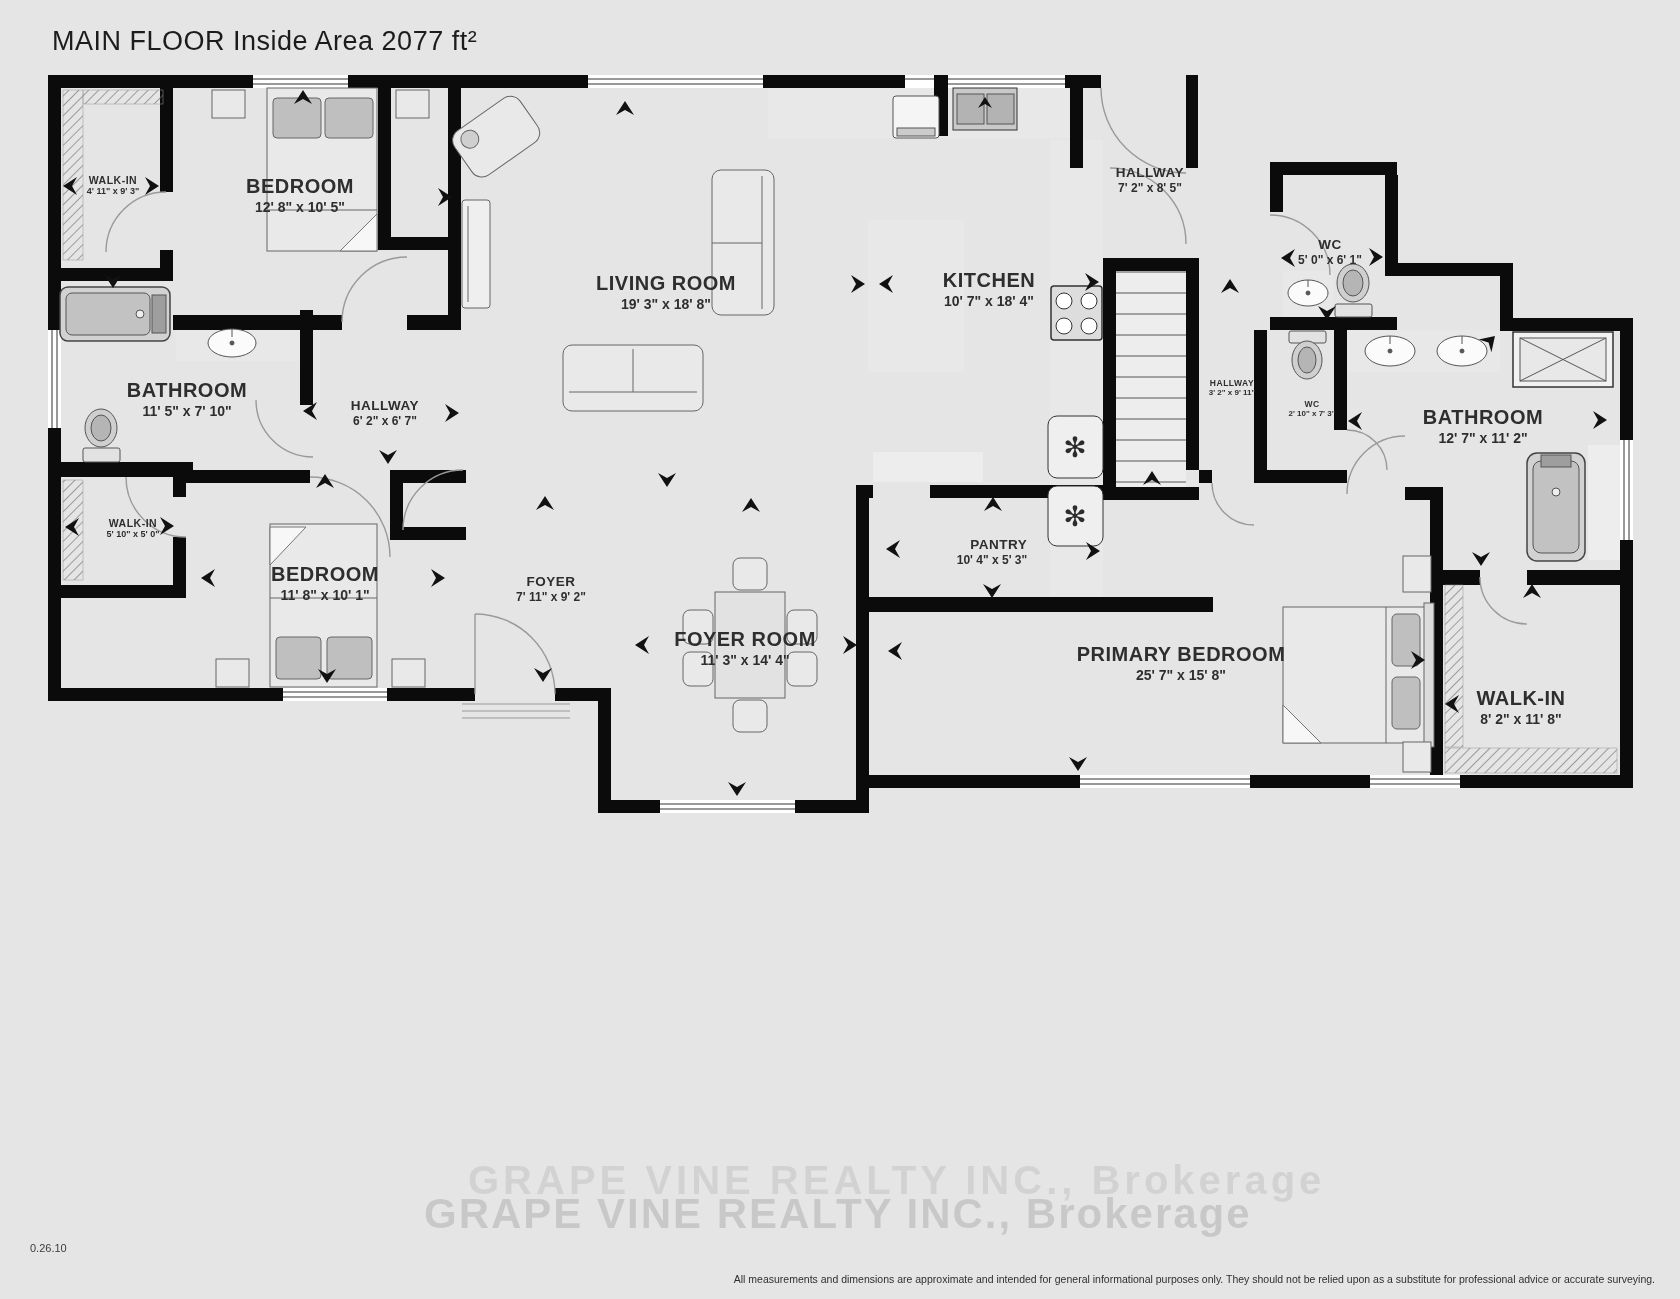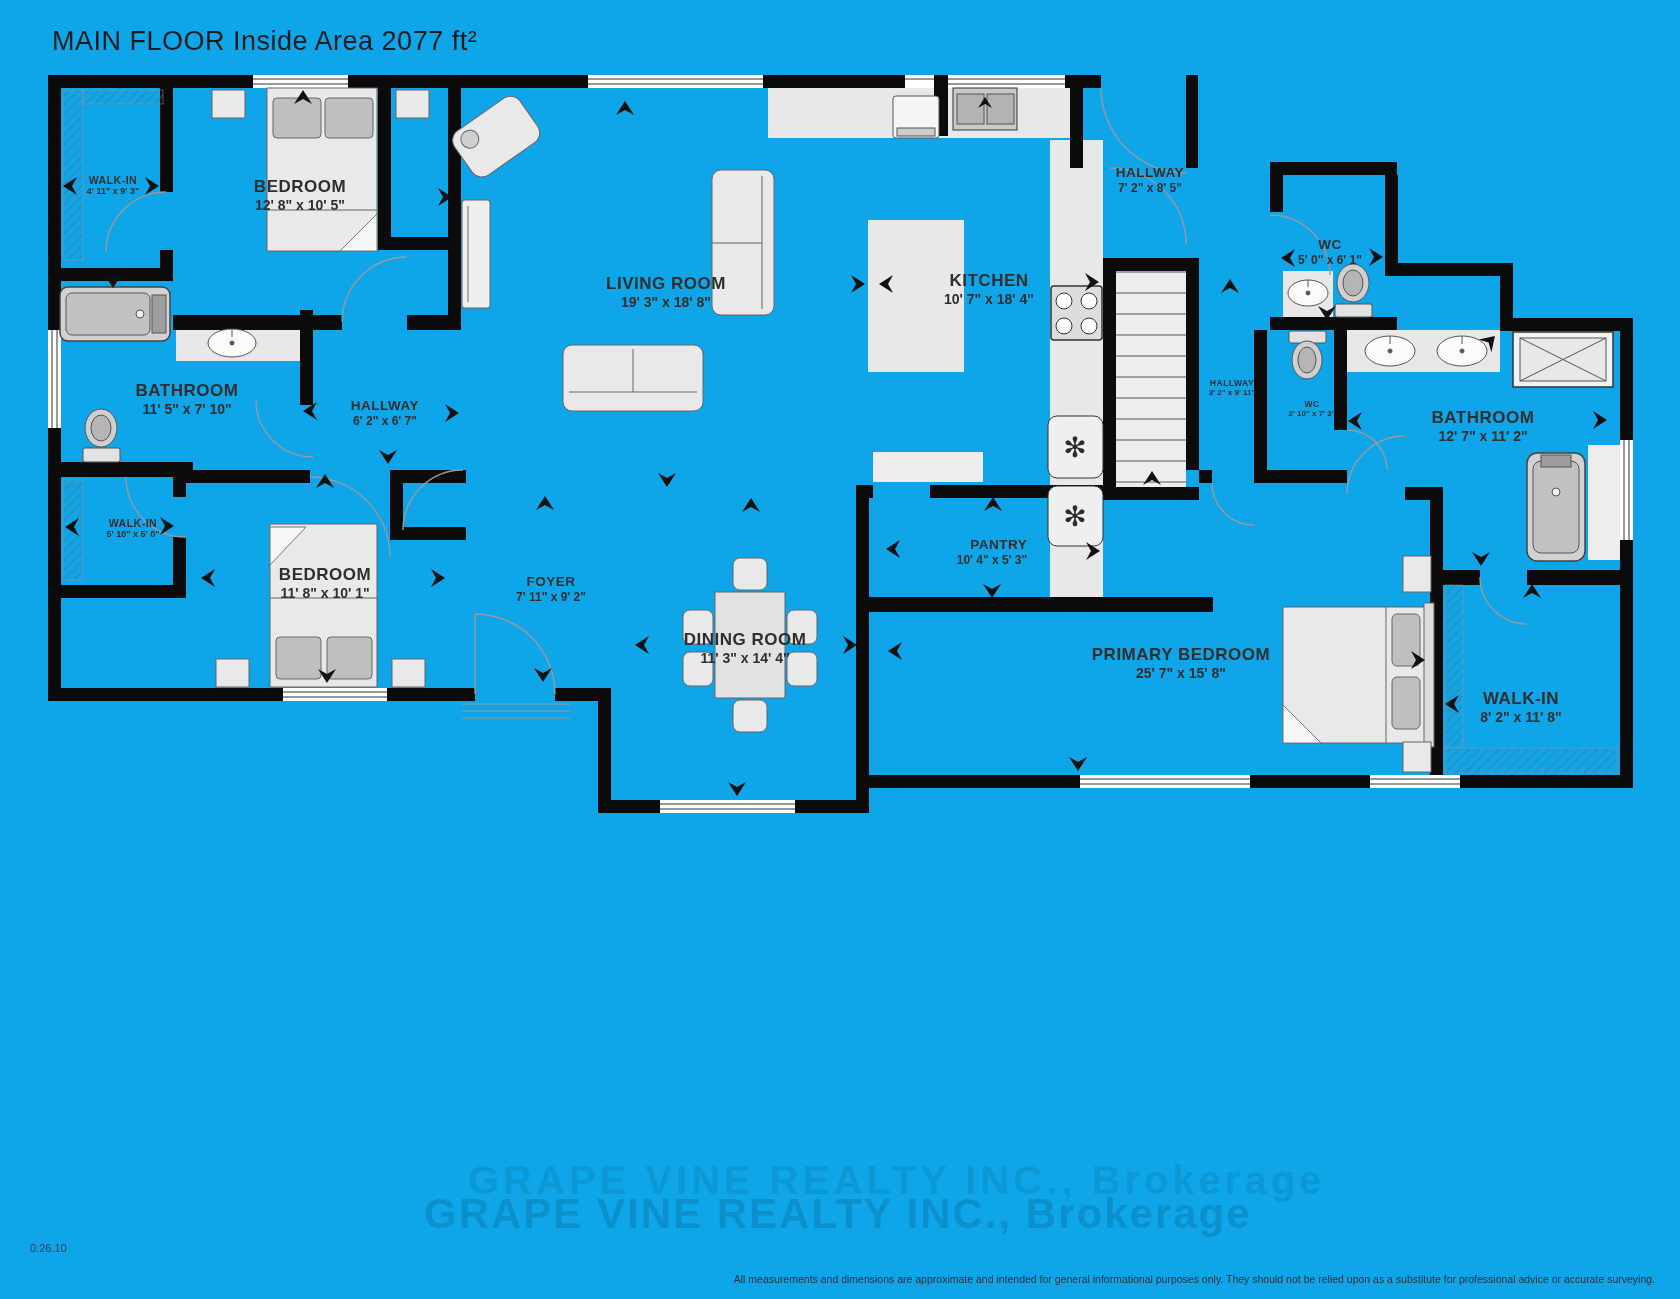--- a/index.html
+++ b/index.html
@@ -1,23 +1,23 @@
 <!DOCTYPE html>
 <html><head>
 <meta charset="utf-8">
 <style>
   html,body{margin:0;padding:0;background:#fff;}
-  #page{position:relative;width:1680px;height:1299px;background:#0ea5e9;overflow:hidden;
+  #page{position:relative;width:1680px;height:1299px;background:#e5e5e5;overflow:hidden;
         font-family:"Liberation Sans",sans-serif;}
   #plan-title{position:absolute;left:52px;top:26px;font-size:27px;color:#1c1c1c;letter-spacing:0.5px;}
   .room-label{position:absolute;transform:translate(-50%,-50%);text-align:center;color:#2e2e2e;
               white-space:nowrap;line-height:1.18;z-index:3;font-weight:bold;}
   .room-label .nm{display:block;letter-spacing:0.5px;}
   .room-label .dm{display:block;}
-  .lbl-lg .nm{font-size:17px;} .lbl-lg .dm{font-size:14px;}
+  .lbl-lg .nm{font-size:20px;} .lbl-lg .dm{font-size:14px;}
   .lbl-md .nm{font-size:13.5px;} .lbl-md .dm{font-size:12px;}
   .lbl-sm .nm{font-size:10.5px;} .lbl-sm .dm{font-size:9px;}
   .lbl-xs .nm{font-size:8.5px;} .lbl-xs .dm{font-size:8px;}
   .wm{position:absolute;font-weight:700;color:#000;white-space:nowrap;z-index:4;}
   #wm-1{left:468px;top:1158px;font-size:40px;opacity:0.08;letter-spacing:4px;}
   #wm-2{left:424px;top:1190px;font-size:42px;opacity:0.12;letter-spacing:2px;}
   #footer-code{position:absolute;left:30px;top:1242px;font-size:11px;color:#3c3c3c;}
   #footer-disclaimer{position:absolute;right:25px;top:1273px;font-size:10.5px;color:#2f2f2f;}
   svg{position:absolute;left:0;top:0;z-index:1;}
 </style>
@@ -404,21 +404,21 @@
   </div>
   <div class="room-label lbl-lg" style="left:325px;top:583px;">
     <span class="nm">BEDROOM</span>
     <span class="dm">11' 8" x 10' 1"</span>
   </div>
   <div class="room-label lbl-md" style="left:551px;top:589px;">
     <span class="nm">FOYER</span>
     <span class="dm">7' 11" x 9' 2"</span>
   </div>
   <div class="room-label lbl-lg" style="left:745px;top:648px;">
-    <span class="nm">DINING ROOM</span>
+    <span class="nm">FOYER ROOM</span>
     <span class="dm">11' 3" x 14' 4"</span>
   </div>
   <div class="room-label lbl-md" style="left:992px;top:552px;text-align:right;">
     <span class="nm">PANTRY</span>
     <span class="dm">10' 4" x 5' 3"</span>
   </div>
   <div class="room-label lbl-lg" style="left:1145px;top:663px;margin-left:36px;">
     <span class="nm">PRIMARY BEDROOM</span>
     <span class="dm">25' 7" x 15' 8"</span>
   </div>

